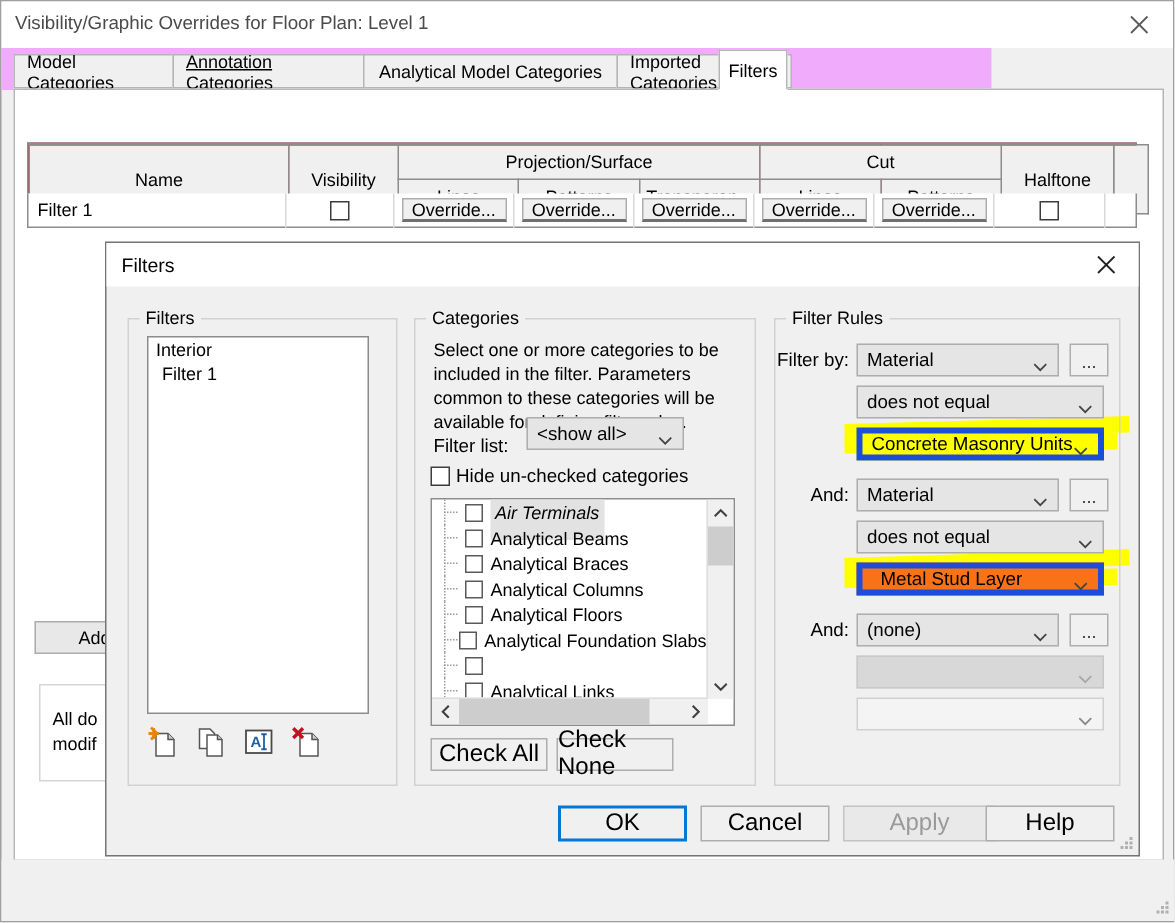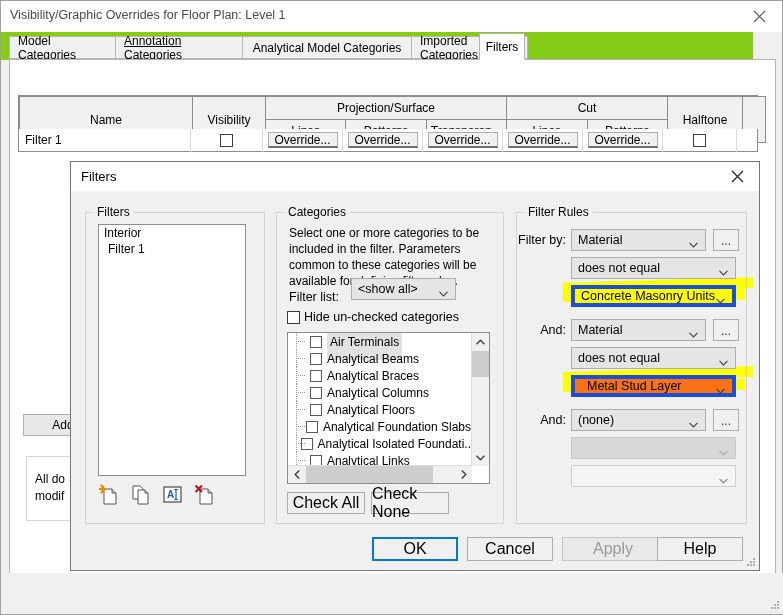--- a/index.html
+++ b/index.html
@@ -31,22 +31,22 @@
   }
   #main-close{
     position:absolute;right:0;top:0;width:46px;height:31px;
     display:flex;align-items:center;justify-content:center;
     color:#444;font-size:15px;
   }
   #main-close svg{display:block;}
 
   
   #tabstrip{
-    position:absolute;left:0;top:31px;width:752px;height:28px;
-    background:#84cc16;
+    position:absolute;left:0;top:31px;width:660px;height:28px;
+    background:#f0abfc;
   }
   .tab{
     position:absolute;top:4px;height:23px;
     background:#f0f0f0;
     border:1px solid #b5b5b5;
     box-sizing:border-box;
     font-size:12px;
     display:flex;align-items:center;justify-content:center;
     padding:0 8px;
     color:#000;
@@ -405,21 +405,21 @@
   <div style="position:absolute;left:216px;top:148px;display:flex;align-items:center;">
     <div class="cb" style="width:13px;height:13px;margin-right:4px;"></div>
     <span style="font-size:12.5px;">Hide un-checked categories</span>
   </div>
 
   <div class="listbox" style="left:216px;top:170px;width:203px;height:152px;">
     <div style="position:absolute;left:0;top:0;right:18px;bottom:18px;overflow:hidden;">
       <div class="catitem">
         <span class="dots"></span>
         <span class="catcb"></span>
-        <span style="background:#e2e2e2;padding:11px 3px;">Air Terminals</span>
+        <span style="background:#e2e2e2;padding:11px 3px;font-style:italic;">Air Terminals</span>
       </div>
       <div class="catitem">
         <span class="dots"></span>
         <span class="catcb"></span>
         <span>Analytical Beams</span>
       </div>
       <div class="catitem">
         <span class="dots"></span>
         <span class="catcb"></span>
         <span>Analytical Braces</span>
@@ -435,21 +435,20 @@
         <span>Analytical Floors</span>
       </div>
       <div class="catitem">
         <span class="dots"></span>
         <span class="catcb"></span>
         <span>Analytical Foundation Slabs</span>
       </div>
       <div class="catitem">
         <span class="dots"></span>
         <span class="catcb"></span>
-        <span>Analytical Isolated Foundati..</span>
       </div>
       <div class="catitem">
         <span class="dots"></span>
         <span class="catcb"></span>
         <span>Analytical Links</span>
       </div>
     </div>
 
     <div class="scrollv" style="right:0;top:0;bottom:17px;width:17px;">
       <div class="sbtn" style="top:0;">

